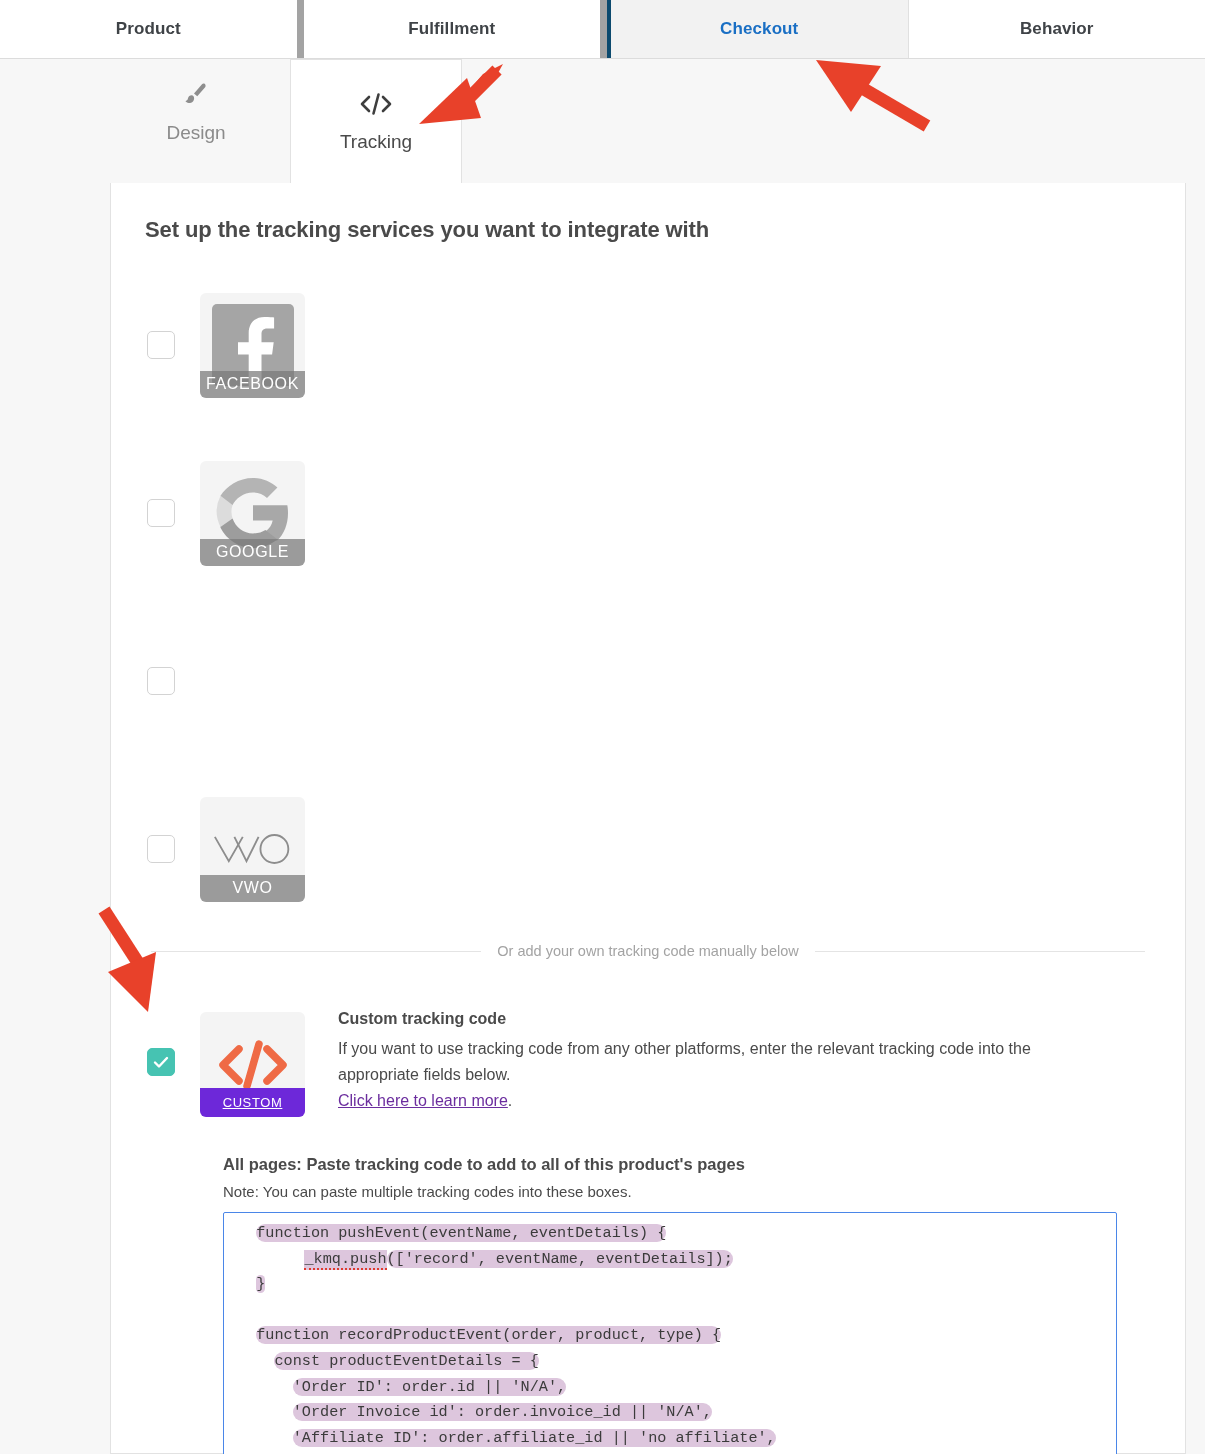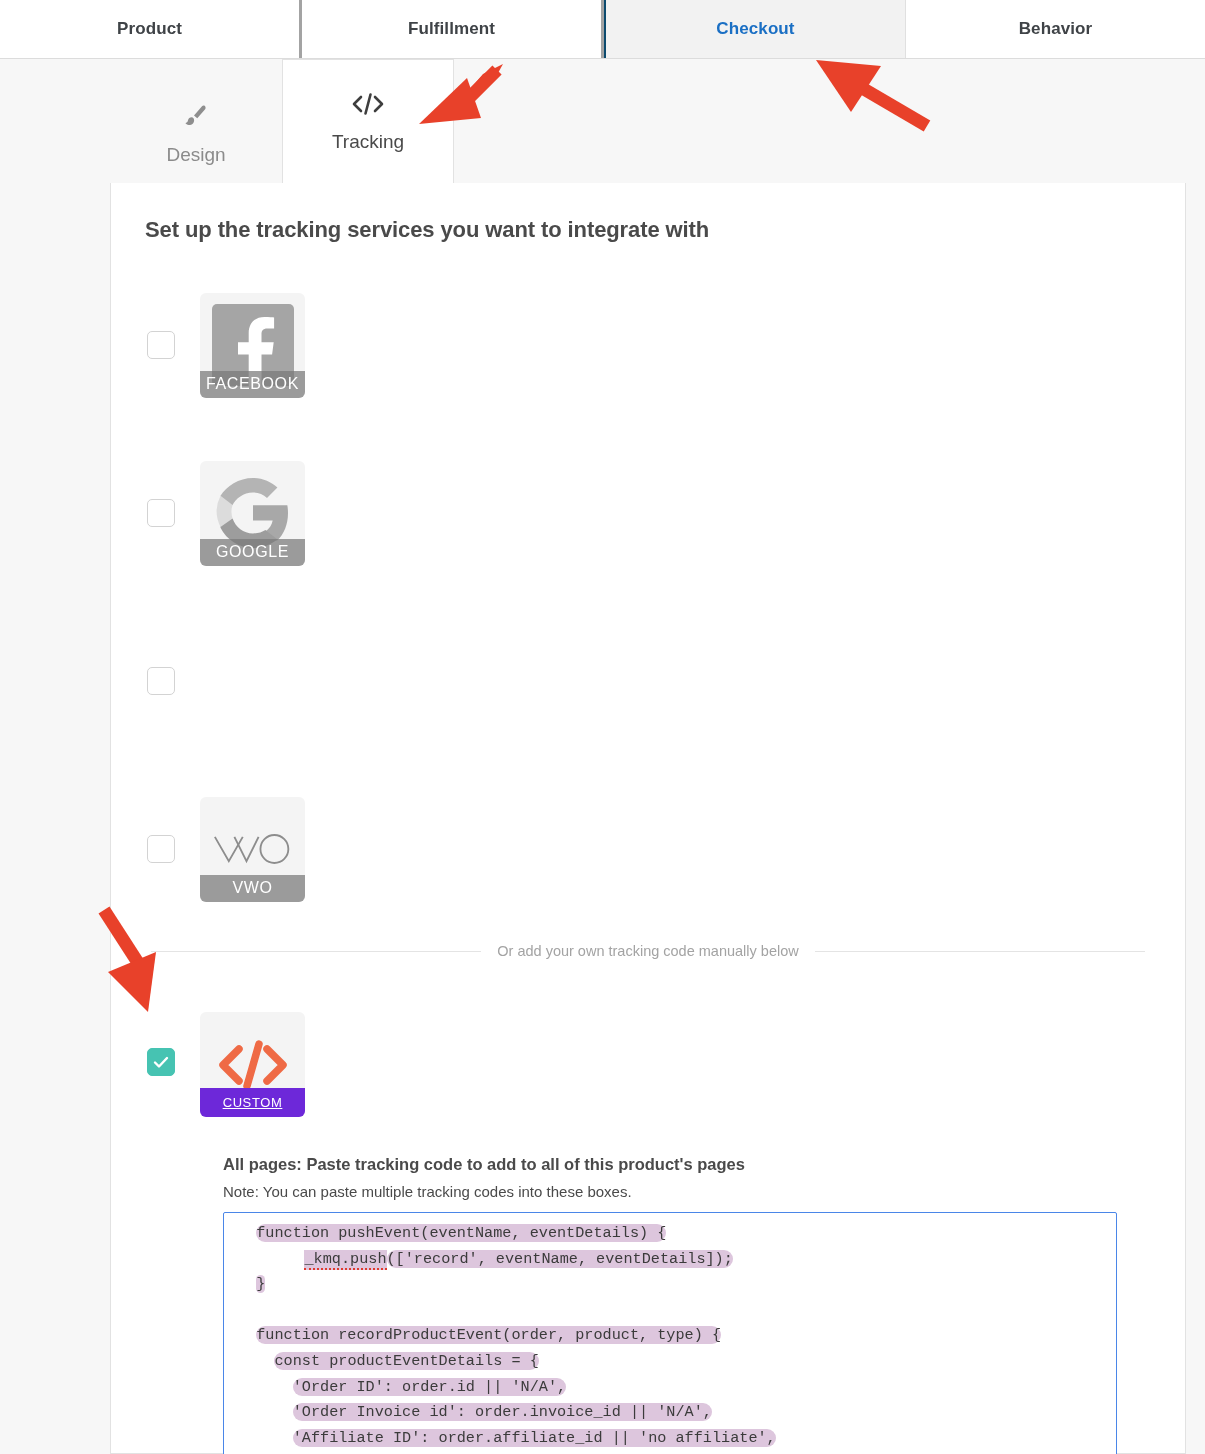--- a/index.html
+++ b/index.html
@@ -21,36 +21,36 @@
     display:flex;
     position:relative;
   }
   .top-tab{
     flex:1 1 0;
     display:flex; align-items:center; justify-content:center;
     font-size:17px; font-weight:bold;
     color:#3f4347;
     letter-spacing:.1px;
     background:#ffffff;
-    border-right:3px solid #a3a3a3;
+    border-right:7px solid #a3a3a3;
     cursor:pointer;
     user-select:none;
   }
   .top-tab:last-child{ border-right:none; }
   .top-tab.active{
     background:#f2f2f2;
     color:#1a6fc4;
-    border-left:2px solid #0c4a6e;
+    border-left:4px solid #0c4a6e;
     border-right:1px solid #e0e0e0;
   }
 
   
   .subtabs{
     position:absolute; left:110px; top:59px;
-    height:125px; display:flex; align-items:flex-end;
+    height:125px; display:flex; align-items:flex-start;gap:8px;
   }
   .subtab{
     width:172px; height:103px;
     display:flex; flex-direction:column;
     align-items:center; justify-content:center;
     gap:10px;
     cursor:pointer; user-select:none;
     font-size:19px;
     color:#8b8b8b;
     background:transparent;
@@ -296,20 +296,28 @@
       <div class="tile custom">
         <div class="logo-wrap">
           <svg width="72" height="56" viewBox="0 0 72 56" fill="none" stroke="#ef6a45" stroke-width="7.5" stroke-linecap="round" stroke-linejoin="round">
             <polyline points="22,12 6,28 22,44"></polyline>
             <polyline points="50,12 66,28 50,44"></polyline>
             <line x1="42" y1="7" x2="30" y2="49"></line>
           </svg>
         </div>
         <div class="logo-label">CUSTOM</div>
       </div>
+      <div class="custom-text">
+        <div class="custom-title">Custom tracking code</div>
+        <div class="custom-desc">
+          <span>If you want to use tracking code from any other platforms, enter the relevant tracking code into the appropriate fields below.</span>
+          <br>
+          <a class="learn-link">Click here to learn more</a><span>.</span>
+        </div>
+      </div>
     </div>
 
     <div class="code-block">
       <div class="code-label">All pages: Paste tracking code to add to all of this product's pages</div>
       <div class="code-note">Note: You can paste multiple tracking codes into these boxes.</div>
       <div class="ta-wrap">
         <div class="code" id="code-out"><div>  <span class="sel">function pushEvent(eventName, eventDetails) {</span></div><div>    <span class="sp">_kmq.push</span><span class="sel">(['record', eventName, eventDetails]);</span></div><div>  <span class="sel">}</span></div><div>&nbsp;</div><div>  <span class="sel">function recordProductEvent(order, product, type) {</span></div><div>    <span class="sel">const productEventDetails = {</span></div><div>      <span class="sel">'Order ID': order.id || 'N/A',</span></div><div>      <span class="sel">'Order Invoice id': order.invoice_id || 'N/A',</span></div><div>      <span class="sel">'Affiliate ID': order.affiliate_id || 'no affiliate',</span></div><div>      </div></div>
 
       </div>
     </div>

